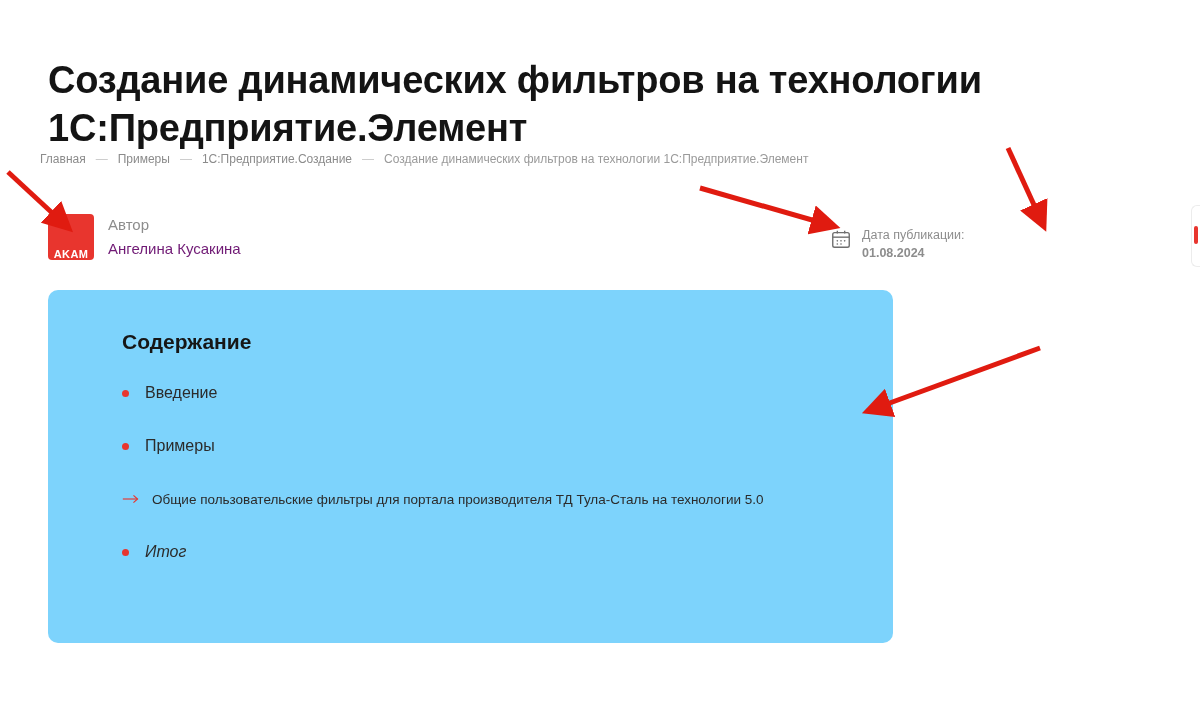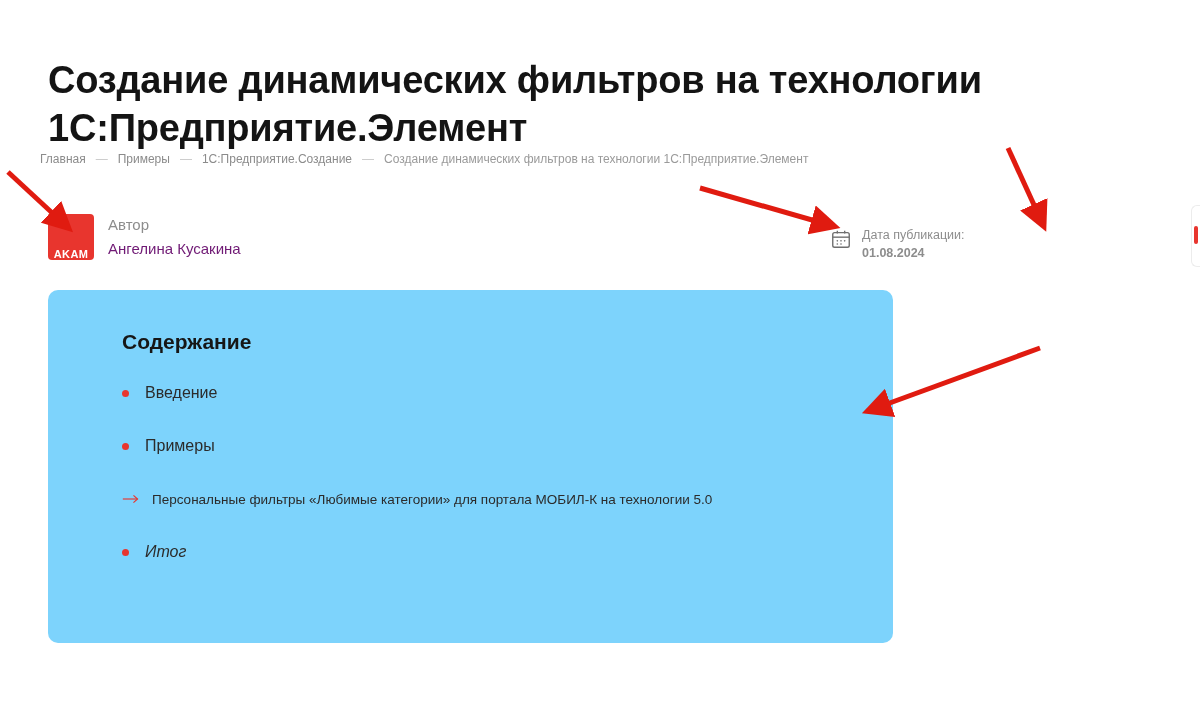--- a/index.html
+++ b/index.html
@@ -286,30 +286,30 @@
       <div class="toc-item">
         <span class="bullet-dot"></span>
         <a class="toc-link-l1" href="#">Введение</a>
       </div>
 
       <div class="toc-item">
         <span class="bullet-dot"></span>
         <a class="toc-link-l1" href="#">Примеры</a>
       </div>
 
-
       <div class="toc-item">
         <span class="arrow-ico">
           <svg viewBox="0 0 22 12" width="18" height="12" fill="none" stroke="#e8352e" stroke-width="1.4">
             <line x1="1" y1="6" x2="19" y2="6"></line>
             <polyline points="14,1.5 19,6 14,10.5"></polyline>
           </svg>
         </span>
-        <a class="toc-link-l2" href="#">Персональные фильтры «Любимые категории» для портала МОБИЛ-К на технологии 5.0</a>
-      </div>
+        <a class="toc-link-l2" href="#">Общие пользовательские фильтры для портала производителя ТД Тула-Сталь на технологии 5.0</a>
+      </div>
+
 
       <div class="toc-item">
         <span class="bullet-dot"></span>
         <a class="toc-link-l1" href="#">Итог</a>
       </div>
 
     </div>
   </section>
 
   <svg class="arrow-layer" viewBox="0 0 1200 714">

